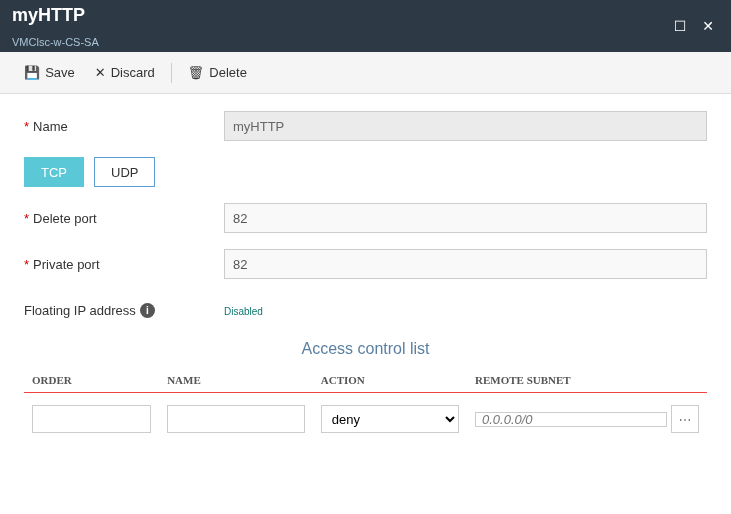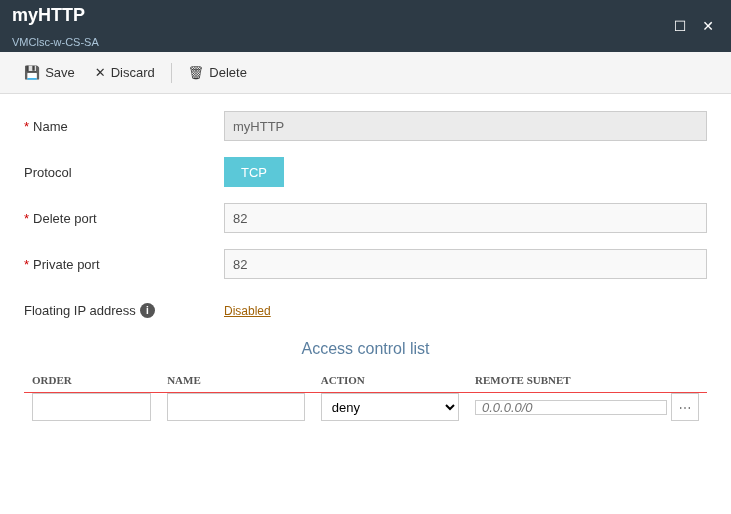--- a/index.html
+++ b/index.html
@@ -82,36 +82,36 @@
       background: none;
       padding: 4px 16px;
       font-size: 13px;
       cursor: pointer;
       height: 30px;
       color: #333;
     }
     .proto-btn.active { background: #5bc8d8; color: #fff; border-color: #5bc8d8; }
 
     
-    .floating-ip-value { color: #a16207; font-size: 12px; text-decoration: underline; }
+    .floating-ip-value { color: #0f766e; font-size: 10px; }
     .info-icon {
       display: inline-flex; align-items: center; justify-content: center;
       width: 15px; height: 15px; border-radius: 50%;
       background: #555; color: #fff; font-size: 10px; font-weight: bold;
       cursor: default;
     }
 
     
     .acl-title { font-size: 16px; color: #5a7fa0; margin-bottom: 12px; margin-top: 8px; font-weight: 400; text-align: center; }
     .acl-table { width: 100%; border-collapse: collapse; }
     .acl-table th {
       text-align: left; font-size: 11px; font-weight: 700;
       color: #555; padding: 4px 8px 6px 8px; border-bottom: 1px solid #ef4444; font-family: Liberation Serif, serif;
     }
-    .acl-table td { padding: 0 8px; vertical-align: middle; margin-top: 12px; }
+    .acl-table td { padding: 12px 8px; vertical-align: middle; margin-top: 12px; }
     .acl-input {
       width: 100%; height: 28px; border: 1px solid #ccc;
       padding: 2px 6px; font-size: 13px; background: #fff;
     }
     .acl-select {
       width: 100%; height: 28px; border: 1px solid #ccc;
       padding: 2px 6px; font-size: 13px; background: #fff;
       appearance: auto;
     }
     .acl-subnet-wrap { display: flex; align-items: center; gap: 4px; }
@@ -164,26 +164,24 @@
     <div class="form-label">
       <span class="required-star">*</span>
       <span>Name</span>
     </div>
     <div class="form-control-wrap">
       <input type="text" class="form-input" readonly="" style="background: rgb(235, 235, 235); color: rgb(102, 102, 102);" value="myHTTP">
     </div>
   </div>
 
   <div class="form-row">
-    <div class="form-label">
-      <span>Protocol</span>
-    </div>
     <div class="form-control-wrap">
       <div class="protocol-group">
         <button class="proto-btn active">TCP</button>
+        <button class="proto-btn">UDP</button>
       </div>
     </div>
   </div>
 
   <div class="form-row">
     <div class="form-label">
       <span class="required-star">*</span>
       <span>Delete port</span>
     </div>
     <div class="form-control-wrap">

